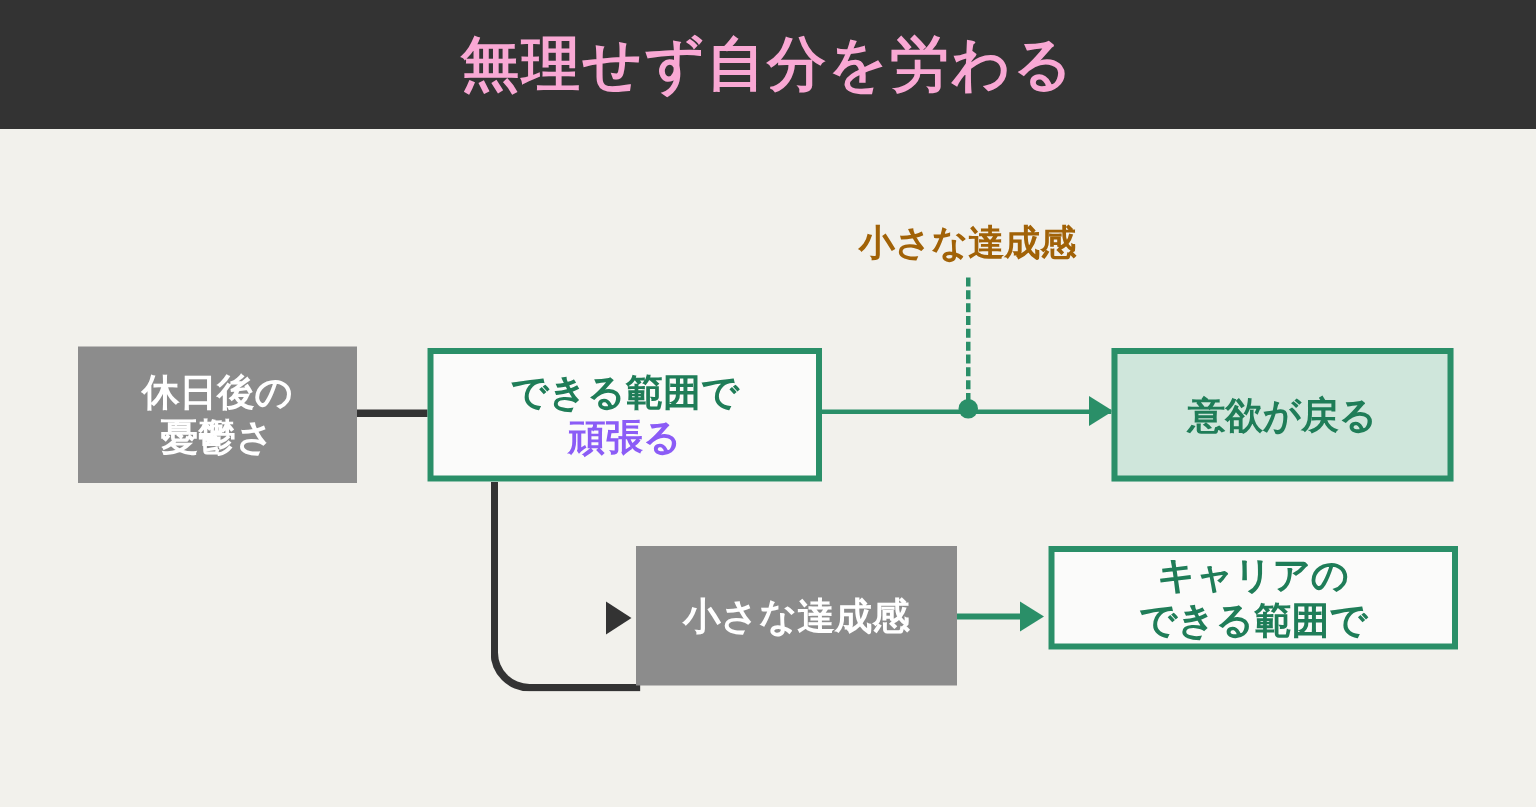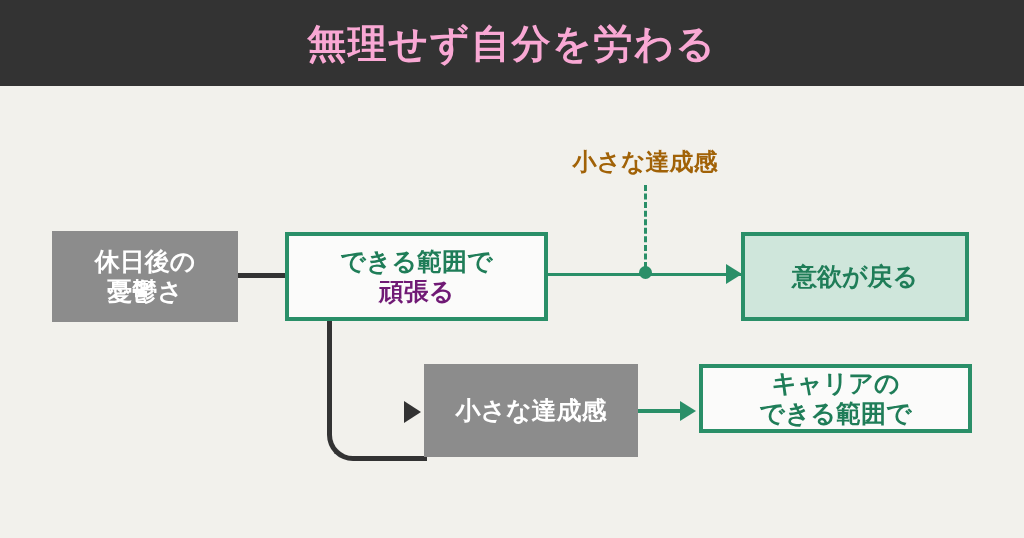--- a/index.html
+++ b/index.html
@@ -79,21 +79,21 @@
   }
 
   
   #node-start   { left: 52px;  top: 145px; width: 186px; height: 91px; font-size: 25px; }
   #node-effort  { left: 285px; top: 146px; width: 263px; height: 89px; font-size: 25px; }
   #node-return  { left: 741px; top: 146px; width: 228px; height: 89px; font-size: 25px; }
   #node-stuck   { left: 424px; top: 278px; width: 214px; height: 93px; font-size: 25px; }
   #node-goal    { left: 699px; top: 278px; width: 273px; height: 69px; font-size: 25px; }
 
   .txt-green { color: #1f7d58; }
-  .txt-dark  { color: #701a75; }
+  .txt-dark  { color: #8b5cf6; }
 
   
   .conn { position: absolute; z-index: 1; }
 
   
   #conn-start-effort {
     left: 238px; top: 187px; width: 48px; height: 5px;
     background: #333333;
   }
 

